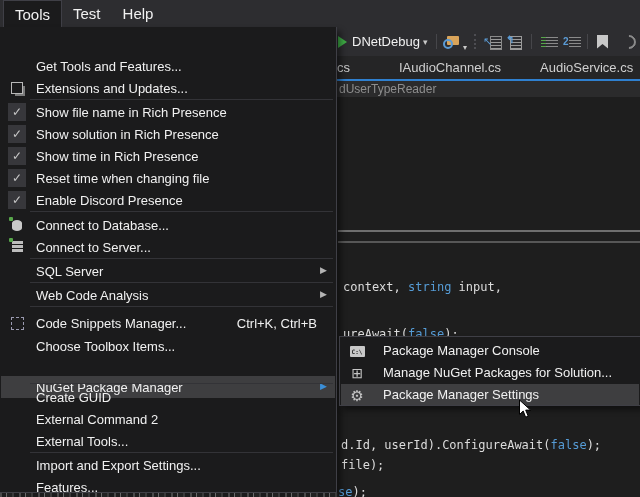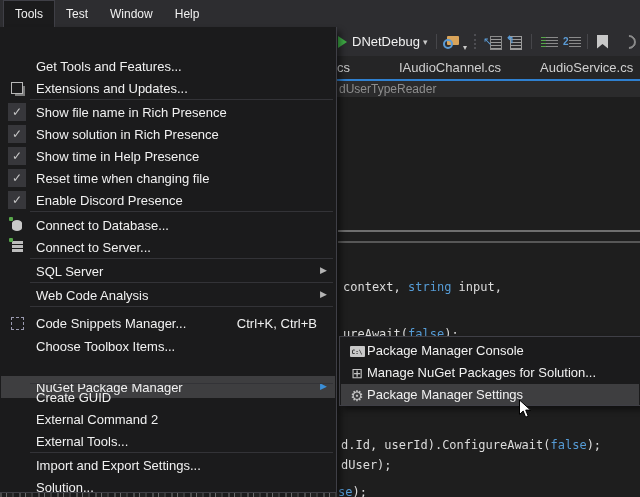--- a/index.html
+++ b/index.html
@@ -3,21 +3,21 @@
 <meta charset="utf-8">
 <style>
   html,body{margin:0;padding:0;background:#1e1e1e;}
   #screen{position:relative;width:640px;height:497px;overflow:hidden;
     font-family:"Liberation Sans",sans-serif;background:#1e1e1e;}
 
   
   #menubar{position:absolute;left:0;top:0;width:640px;height:27px;background:#2d2d30;
     display:flex;align-items:stretch;padding-left:3px;z-index:5;}
   .menubar-item{display:flex;align-items:center;padding:0 11px;color:#f1f1f1;
-    font-size:12px;cursor:default;}
+    font-size:15px;cursor:default;}
   .menubar-item.selected{background:#1b1b1c;border:1px solid #3f3f46;border-bottom:none;}
 
   
   #toolbar{position:absolute;left:0;top:27px;width:640px;height:29px;background:#2d2d30;z-index:1;}
   .tb{position:absolute;top:0;height:29px;display:flex;align-items:center;color:#f1f1f1;}
   .tb-sep{position:absolute;top:7px;width:1px;height:15px;background:#46464a;}
   .play-tri{width:0;height:0;border-left:9px solid #3fae46;border-top:6px solid transparent;
     border-bottom:6px solid transparent;}
   .caret{color:#c8c8c8;font-size:9px;}
   .grip{width:2px;height:15px;border-left:2px dotted #4d4d52;}
@@ -80,37 +80,37 @@
   .icon-console{width:15px;height:11px;background:#c8c8c8;border-radius:1px;color:#222;
     font-size:6px;font-weight:bold;display:flex;align-items:center;justify-content:center;
     font-family:"DejaVu Sans Mono",monospace;}
   .icon-package{color:#c5c5c5;font-size:14px;line-height:1;}
 
   
   #nuget-submenu{position:absolute;left:339px;top:336px;width:301px;height:70px;background:#1b1b1c;
     border:1px solid #3f3f46;border-right:none;z-index:12;box-shadow:4px 4px 6px rgba(0,0,0,.45);
     box-sizing:border-box;}
   #nuget-submenu .menu-item{height:21px;}
-  #nuget-submenu .mi-label{margin-left:26px;}
+  #nuget-submenu .mi-label{margin-left:42px;}
 
   
   #mouse-cursor{position:absolute;left:518px;top:399px;z-index:30;}
 </style>
 </head>
 <body>
 
 <div id="screen">
 
   <div id="editor">
       <div class="hline" style="top: 133px; height: 2px; background: rgb(110, 110, 110);"></div>
       <div class="hline" style="top: 144px; height: 2px; background: rgb(87, 87, 87);"></div>
       <div class="code-line" style="left: 343px; top: 183px;"><span style="color: rgb(220, 220, 220);">context, </span><span style="color: rgb(86, 156, 214);">string</span><span style="color: rgb(220, 220, 220);"> input,</span></div>
       <div class="code-line" style="left: 343px; top: 230px;"><span style="color: rgb(220, 220, 220);">ureAwait(</span><span style="color: rgb(86, 156, 214);">false</span><span style="color: rgb(220, 220, 220);">);</span></div>
       <div class="code-line" style="left: 341px; top: 341px;"><span style="color: rgb(220, 220, 220);">d.Id, userId).ConfigureAwait(</span><span style="color: rgb(86, 156, 214);">false</span><span style="color: rgb(220, 220, 220);">);</span></div>
-      <div class="code-line" style="left: 341px; top: 361px;"><span style="color: rgb(220, 220, 220);">dUser);</span></div>
+      <div class="code-line" style="left: 341px; top: 361px;"><span style="color: rgb(220, 220, 220);">file);</span></div>
       <div class="code-line" style="left: 338px; top: 388px;"><span style="color: rgb(86, 156, 214);">se</span><span style="color: rgb(220, 220, 220);">);</span></div>
     </div>
 
   <div id="toolbar">
     <span class="tb" style="left:338px">
         <span class="play-tri"></span>
       </span>
     <span class="tb" style="left:352px;font-size:13px">DNetDebug</span>
     <span class="tb caret" style="left:423px">▾</span>
     <span class="tb-sep" style="left:436px"></span>
@@ -165,21 +165,20 @@
   </div>
   <div id="tab-underline" style="background:#2f80d0"></div>
 
   <div id="navbar">
     <span class="crumb">dUserTypeReader</span>
   </div>
 
   <div id="menubar">
       <div class="menubar-item selected">Tools</div>
       <div class="menubar-item">Test</div>
-      <div class="menubar-item">Window</div>
       <div class="menubar-item">Help</div>
     </div>
 
   <div id="tools-menu">
       <div class="menu-item" style="top: 28px;">
         <span class="mi-iconzone"></span>
         <span class="mi-label">Get Tools and Features...</span>
       </div>
       <div class="menu-item" style="top: 50px;">
         <span class="mi-iconzone">
@@ -197,21 +196,21 @@
       <div class="menu-item" style="top: 96px;">
         <span class="mi-iconzone">
           <span class="checkbox">✓</span>
         </span>
         <span class="mi-label">Show solution in Rich Presence</span>
       </div>
       <div class="menu-item" style="top: 118px;">
         <span class="mi-iconzone">
           <span class="checkbox">✓</span>
         </span>
-        <span class="mi-label">Show time in Help Presence</span>
+        <span class="mi-label">Show time in Rich Presence</span>
       </div>
       <div class="menu-item" style="top: 140px;">
         <span class="mi-iconzone">
           <span class="checkbox">✓</span>
         </span>
         <span class="mi-label">Reset time when changing file</span>
       </div>
       <div class="menu-item" style="top: 162px;">
         <span class="mi-iconzone">
           <span class="checkbox">✓</span>
@@ -273,21 +272,21 @@
         <span class="mi-iconzone"></span>
         <span class="mi-label">External Tools...</span>
       </div>
       <div class="menu-sep" style="top: 425px;"></div>
       <div class="menu-item" style="top: 427px;">
         <span class="mi-iconzone"></span>
         <span class="mi-label">Import and Export Settings...</span>
       </div>
       <div class="menu-item" style="top: 449px;">
         <span class="mi-iconzone"></span>
-        <span class="mi-label">Solution...</span>
+        <span class="mi-label">Features...</span>
       </div>
     </div>
 
   <div id="nuget-submenu">
       <div class="menu-item" style="top: 3px;">
         <span class="mi-iconzone">
           <span class="icon-console">C:\</span>
         </span>
         <span class="mi-label">Package Manager Console</span>
       </div>

